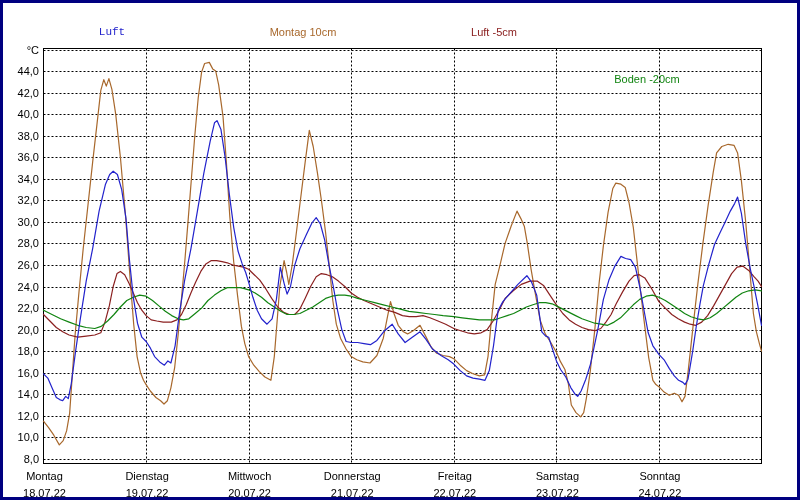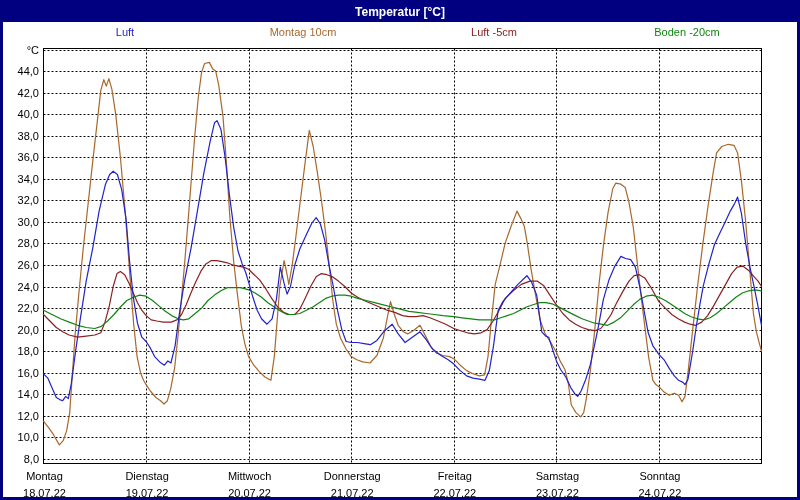--- a/index.html
+++ b/index.html
@@ -16,28 +16,25 @@
   .legend span{
     position:absolute;transform:translateX(-50%);font-size:11px;white-space:nowrap;top:2px;
   }
   svg{position:absolute;left:0;top:0;}
   text{font-family:"Liberation Sans", sans-serif;}
 </style>
 </head>
 <body>
 
 <div class="frame">
-  <div class="titlebar">
-    <span>Temperatur [°C]</span>
-  </div>
   <div class="legend">
-      <span style="left: 122px; color: rgb(34, 34, 204);">Luft</span>
+      <span style="left: 109px; color: rgb(34, 34, 204); font-family: Liberation Mono, monospace;">Luft</span>
       <span style="left: 300px; color: rgb(168, 104, 44);">Montag 10cm</span>
       <span style="left: 491px; color: rgb(139, 32, 32);">Luft -5cm</span>
-      <span style="left: 684px; color: rgb(16, 132, 16);">Boden -20cm</span>
+      <span style="left: 644px; color: rgb(16, 132, 16); margin-top: 47px;">Boden -20cm</span>
     </div>
   <svg width="800" height="500" viewBox="0 0 800 500">
       <g stroke="#000000" stroke-width="1" stroke-dasharray="2,2">
         <line x1="40.5" x2="758.5" y1="456.5" y2="456.5"></line>
         <line x1="40.5" x2="758.5" y1="434.5" y2="434.5"></line>
         <line x1="40.5" x2="758.5" y1="413.5" y2="413.5"></line>
         <line x1="40.5" x2="758.5" y1="391.5" y2="391.5"></line>
         <line x1="40.5" x2="758.5" y1="370.5" y2="370.5"></line>
         <line x1="40.5" x2="758.5" y1="348.5" y2="348.5"></line>
         <line x1="40.5" x2="758.5" y1="327.5" y2="327.5"></line>

